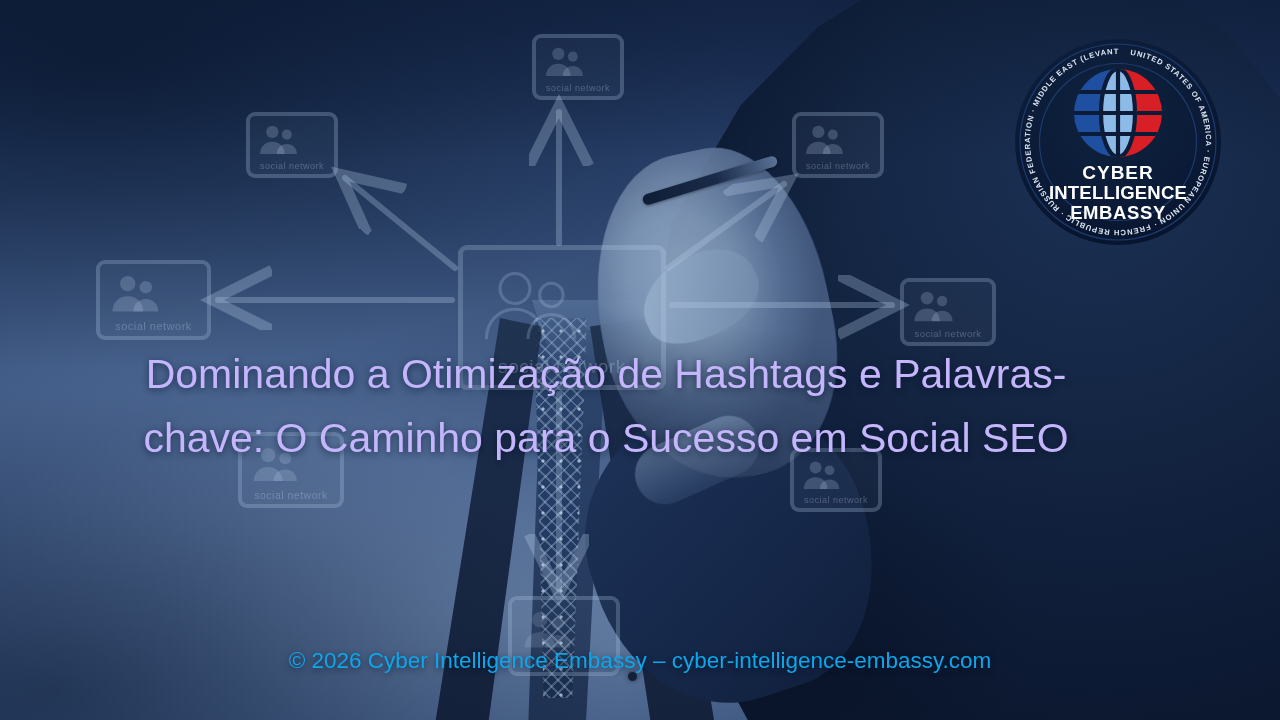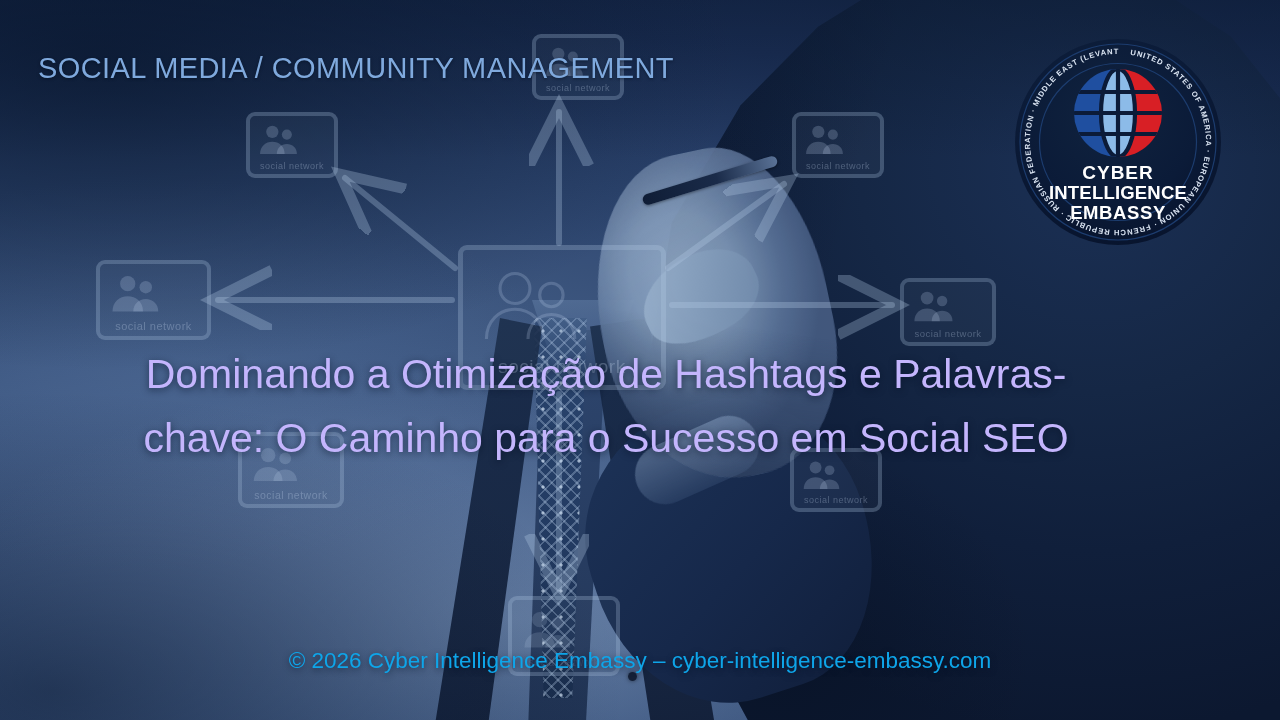--- a/index.html
+++ b/index.html
@@ -363,21 +363,20 @@
           <circle cx="40" cy="14" r="11"></circle>
             <path d="M18 54c0-14 10-22 22-22s22 8 22 22z"></path>
           <circle cx="66" cy="19" r="9"></circle>
             <path d="M48 54c0-11 8-18 18-18s18 7 18 18z"></path>
         </g>
       </svg>
       <div class="label" style="font-size:10px;color:rgba(198,216,240,.14)">social network</div>
     </div>
   </div>
 
-  <div class="kicker">SOCIAL MEDIA / COMMUNITY MANAGEMENT</div>
   <div class="title">Dominando a Otimização de Hashtags e Palavras-chave: O Caminho para o Sucesso em Social SEO</div>
   <div class="footer">© 2026 Cyber Intelligence Embassy – cyber-intelligence-embassy.com</div>
 
   <div class="logo">
     <svg viewBox="0 0 212 212" width="212" height="212">
       <defs>
         <path id="ringPath" d="M106,106 m0,-88 a88,88 0 1,1 -0.1,0"></path>
         <radialGradient id="discG" cx="46%" cy="36%" r="72%">
           <stop offset="0%" stop-color="#112murky"></stop>
           <stop offset="0%" stop-color="#10233f"></stop>

